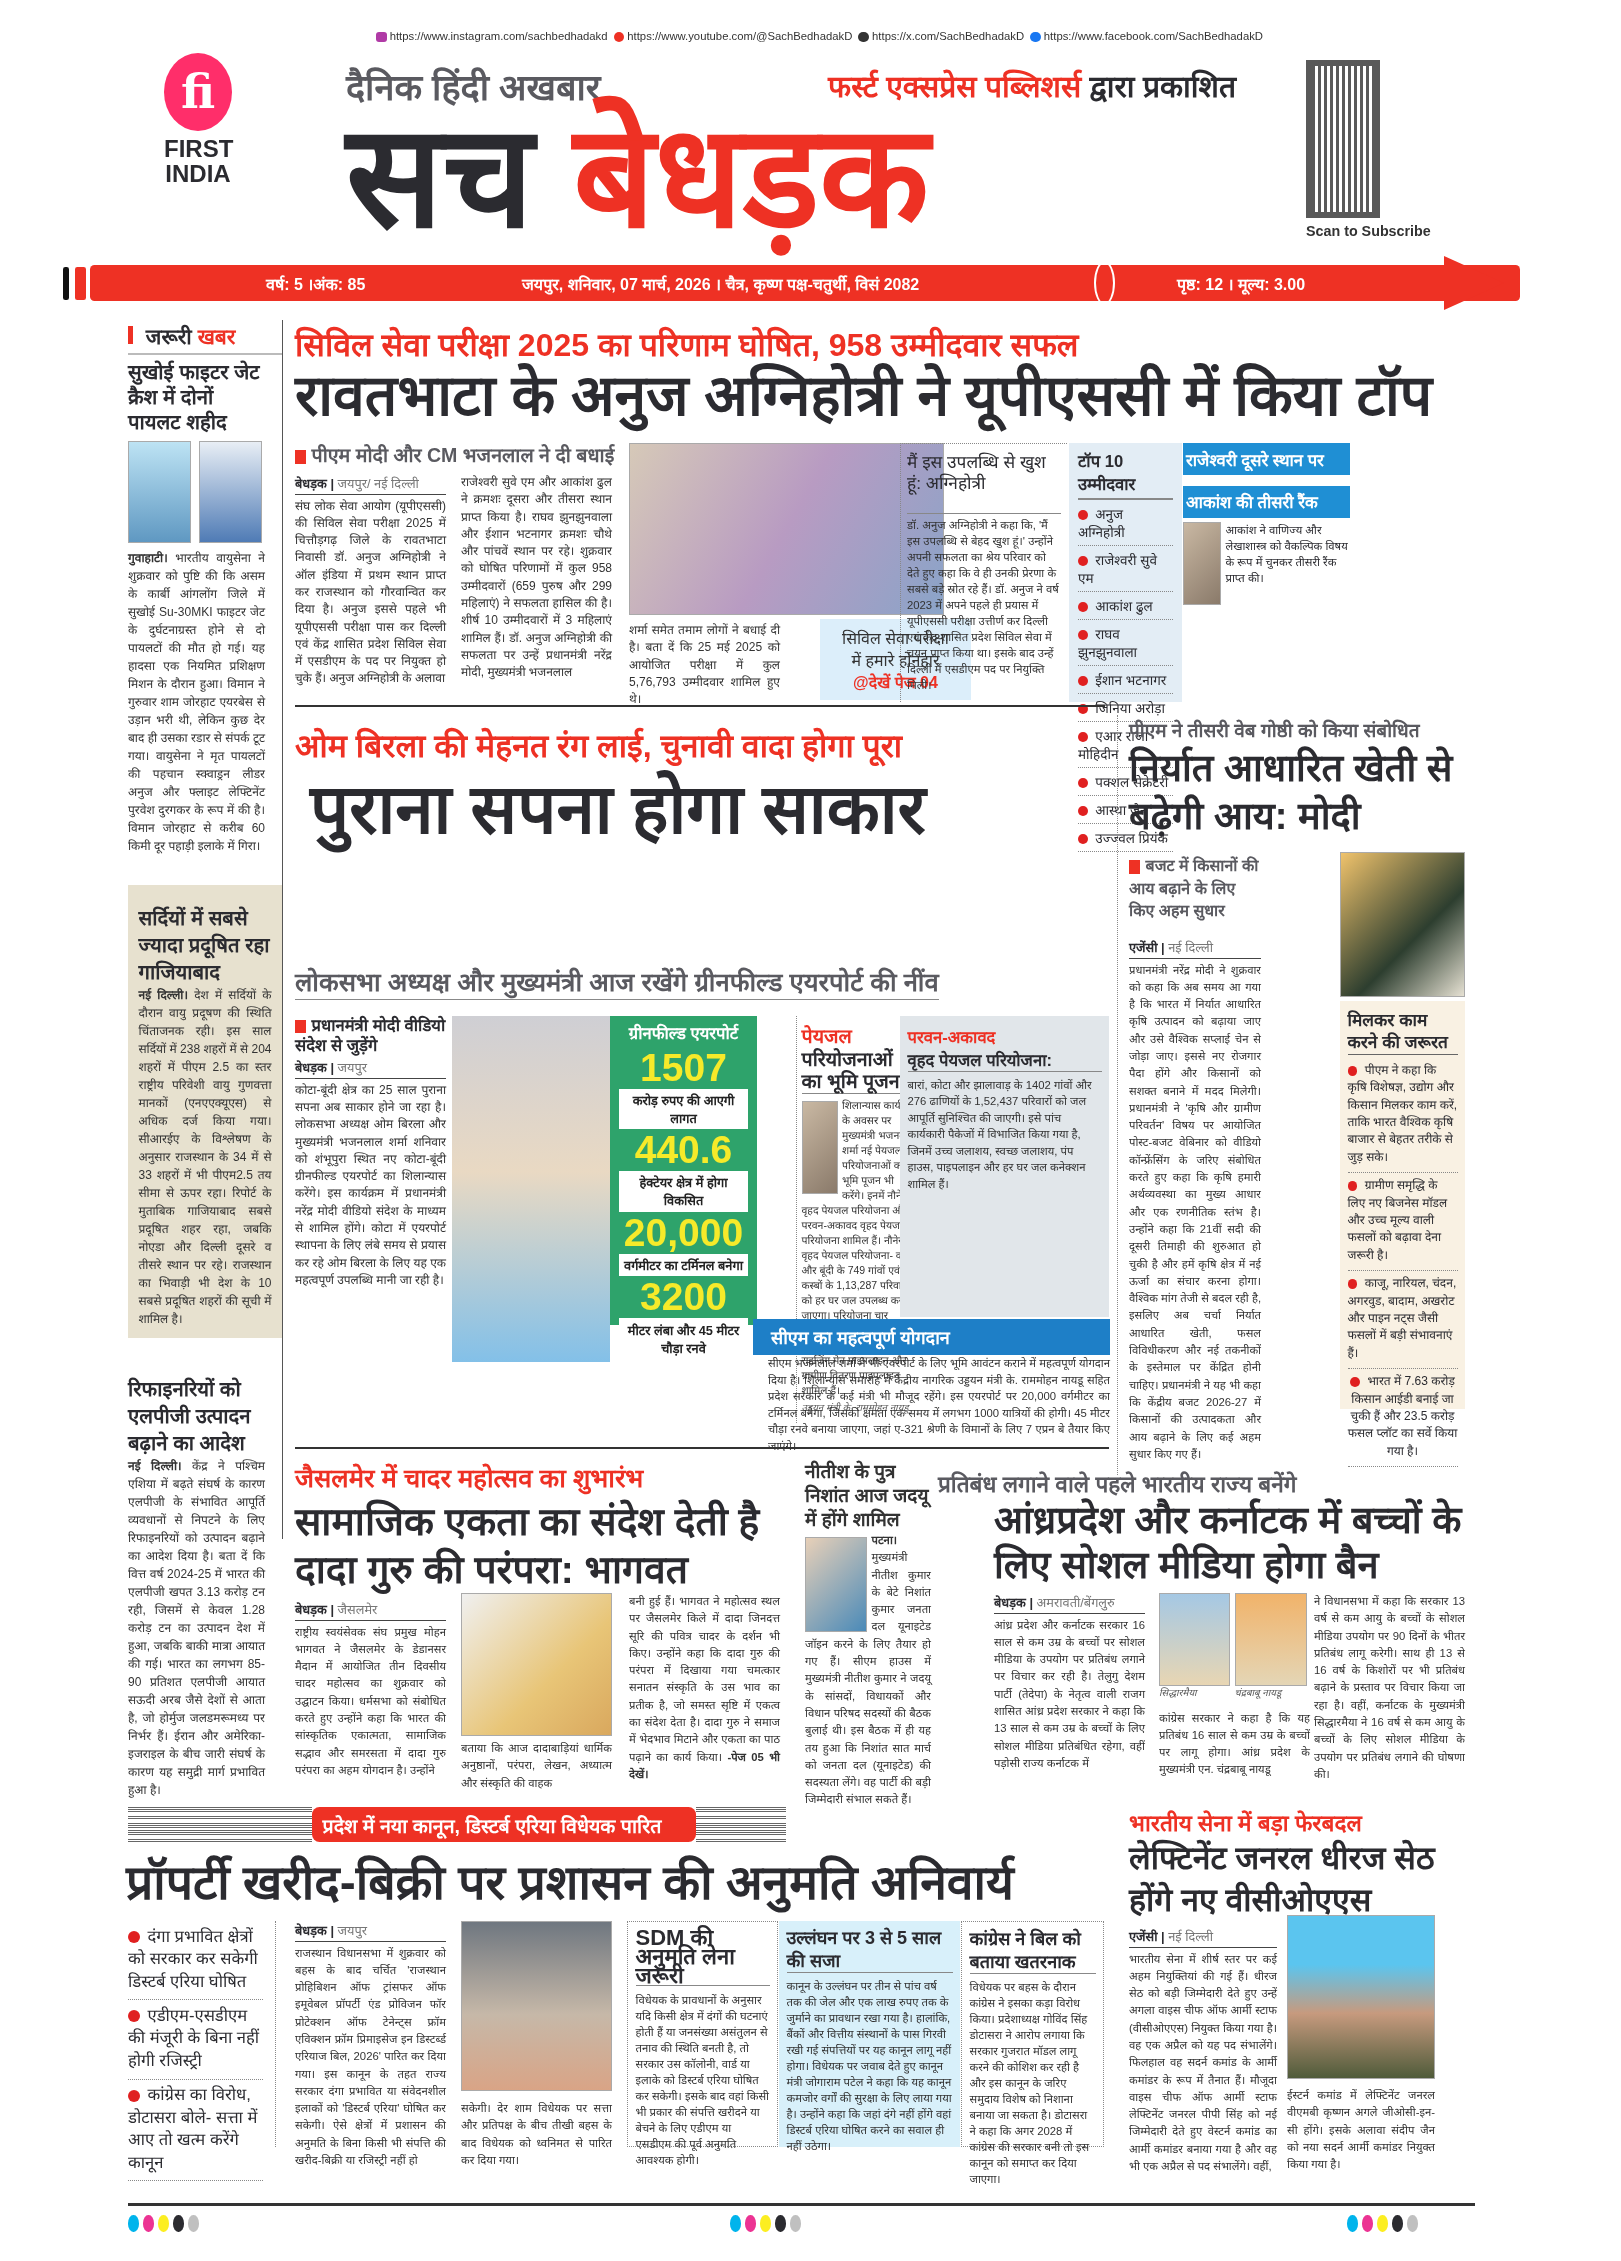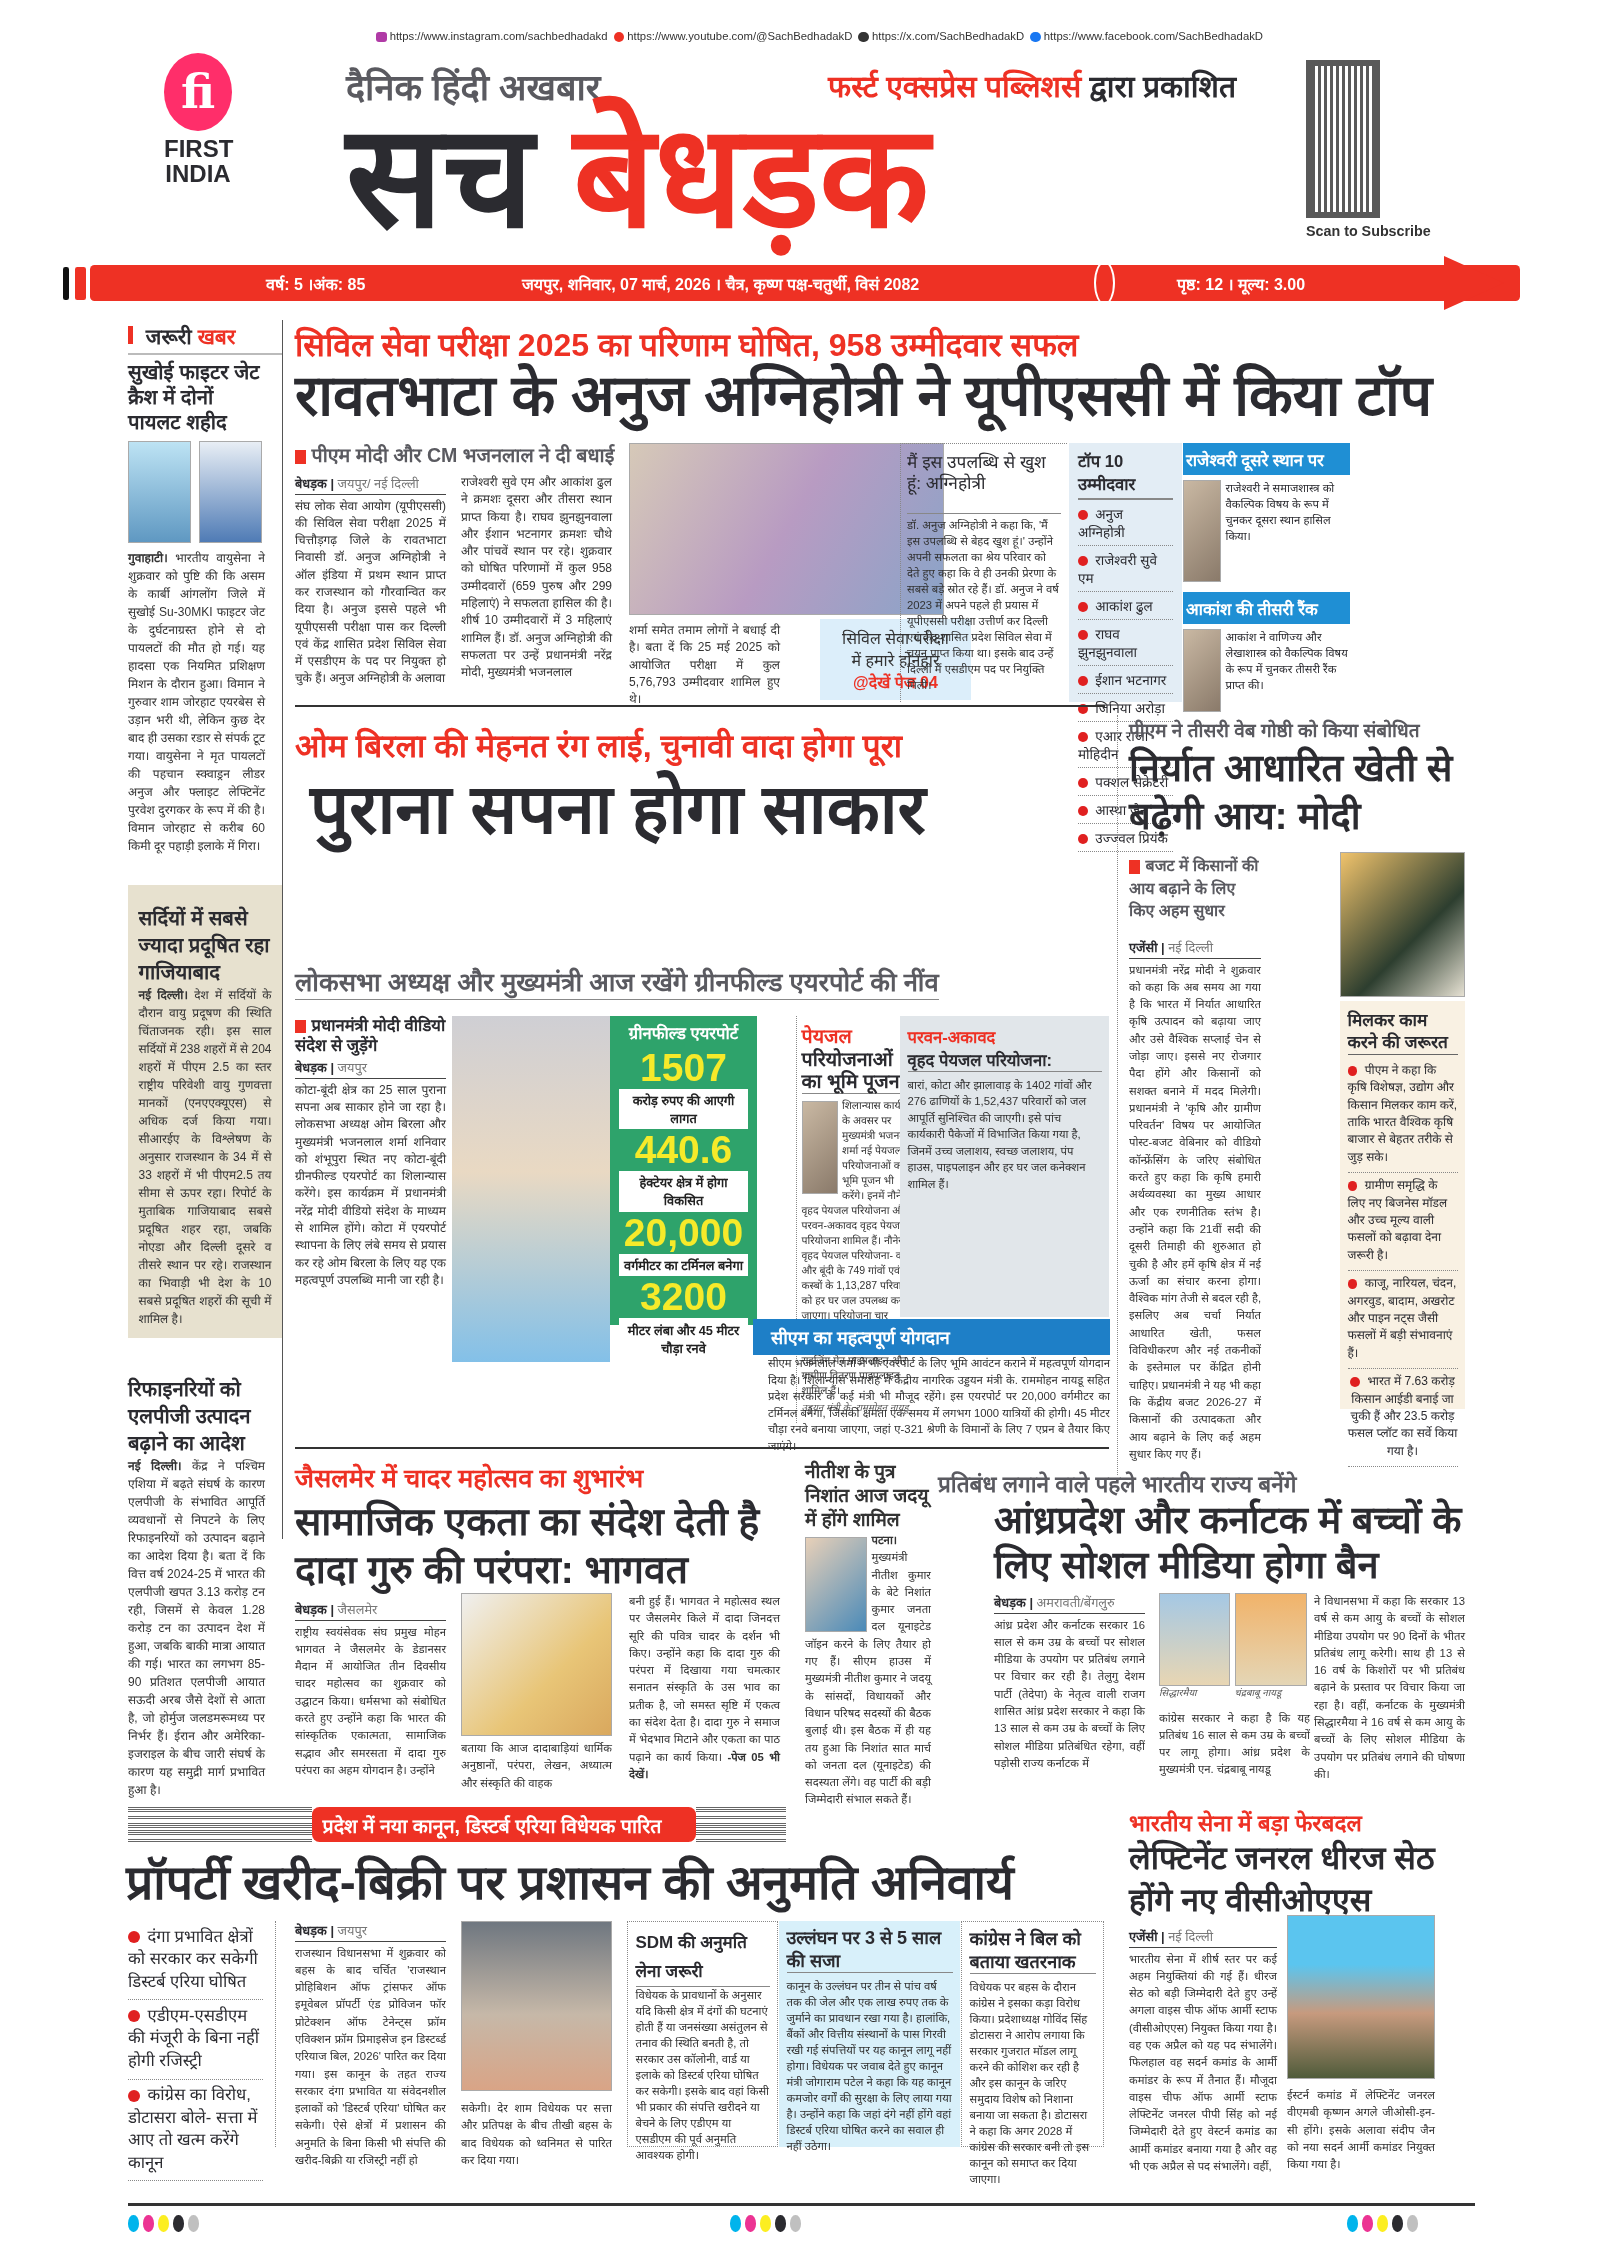--- a/index.html
+++ b/index.html
@@ -129,24 +129,20 @@
       <div class="list-item"><span class="dot"></span><span>जिनिया अरोड़ा</span></div>
       <div class="list-item"><span class="dot"></span><span>एआर राजा मोहिदीन</span></div>
       <div class="list-item"><span class="dot"></span><span>पक्शल सेक्रेटरी</span></div>
       <div class="list-item"><span class="dot"></span><span>आस्था जैन</span></div>
       <div class="list-item"><span class="dot"></span><span>उज्ज्वल प्रियंक</span></div>
     </div>
 </div>
 
 <div class="abs" style="left:1183px;top:443px;width:167px">
   <div style="background:#1f8fd4;color:#fff;font-size:16.6px;font-weight:bold;padding:4.5px 3px">राजेश्वरी दूसरे स्थान पर</div>
-  <div style="display:flex;gap:4.5px;margin-top:4.5px">
-    <div class="photo" style="width:38px;height:102px;flex:0 0 38px"></div>
-    <div style="font-size:11.3px;line-height:16px">राजेश्वरी ने समाजशास्त्र को वैकल्पिक विषय के रूप में चुनकर दूसरा स्थान हासिल किया।</div>
-  </div>
   <div style="background:#1f8fd4;color:#fff;font-size:16.6px;font-weight:bold;padding:4.5px 3px;margin-top:10.5px">आकांश की तीसरी रैंक</div>
   <div style="display:flex;gap:4.5px;margin-top:4.5px">
     <div class="photo" style="width:38px;height:83px;flex:0 0 38px"></div>
     <div style="font-size:11.3px;line-height:16px">आकांश ने वाणिज्य और लेखाशास्त्र को वैकल्पिक विषय के रूप में चुनकर तीसरी रैंक प्राप्त की।</div>
   </div>
 </div>
 
 <div class="hline" style="left:295px;top:705px;width:810px;height:2.3px"></div>
 
 <div class="abs red" style="left:295px;top:723px;font-size:32px;font-weight:bold;white-space:nowrap">ओम बिरला की मेहनत रंग लाई, चुनावी वादा होगा पूरा</div>
@@ -273,21 +269,21 @@
   </div>
 <div class="dotted-v" style="left:275px;top:1921px;height:226px"></div>
 <div class="abs" style="left:295px;top:1921px;width:151px">
   <div class="dateline"><span>बेधड़क</span> | <span class="loc">जयपुर</span></div>
   <div class="body-txt" style="font-size:11.3px;line-height:17.3px">राजस्थान विधानसभा में शुक्रवार को बहस के बाद चर्चित 'राजस्थान प्रोहिबिशन ऑफ ट्रांसफर ऑफ इमूवेबल प्रॉपर्टी एंड प्रोविजन फॉर प्रोटेक्शन ऑफ टेनेन्ट्स फ्रॉम एविक्शन फ्रॉम प्रिमाइसेज इन डिस्टर्ब्ड एरियाज बिल, 2026' पारित कर दिया गया। इस कानून के तहत राज्य सरकार दंगा प्रभावित या संवेदनशील इलाकों को 'डिस्टर्ब एरिया' घोषित कर सकेगी। ऐसे क्षेत्रों में प्रशासन की अनुमति के बिना किसी भी संपत्ति की खरीद-बिक्री या रजिस्ट्री नहीं हो</div>
 </div>
 <div class="abs photo" style="left:461px;top:1921px;width:151px;height:170px;background:linear-gradient(#6f7780,#c6b8a8 55%,#d9a486)"></div>
 <div class="abs body-txt" style="left:461px;top:2100px;width:151px;font-size:11.3px;line-height:17.3px">सकेगी। देर शाम विधेयक पर सत्ता और प्रतिपक्ष के बीच तीखी बहस के बाद विधेयक को ध्वनिमत से पारित कर दिया गया।</div>
 
 <div class="abs" style="left:627px;top:1921px;width:151px;border:1.5px dotted #888;padding:6px 7.5px;height:226px">
-  <div style="font-size:17px;font-weight:bold;line-height:29px;border-bottom:1.5px solid #888;margin-bottom:0">SDM की अनुमति लेना जरूरी</div>
+  <div style="font-size:22px;font-weight:bold;line-height:19px;border-bottom:1.5px solid #888;margin-bottom:6px">SDM की अनुमति लेना जरूरी</div>
   <div style="font-size:11.3px;line-height:16px;color:#333">विधेयक के प्रावधानों के अनुसार यदि किसी क्षेत्र में दंगों की घटनाएं होती हैं या जनसंख्या असंतुलन से तनाव की स्थिति बनती है, तो सरकार उस कॉलोनी, वार्ड या इलाके को डिस्टर्ब एरिया घोषित कर सकेगी। इसके बाद वहां किसी भी प्रकार की संपत्ति खरीदने या बेचने के लिए एडीएम या एसडीएम की पूर्व अनुमति आवश्यक होगी।</div>
 </div>
 <div class="abs" style="left:779px;top:1921px;width:181px;background:#d8f0fa;padding:6px 7.5px;height:226px">
   <div style="font-size:18px;font-weight:bold;line-height:22.6px;border-bottom:1.5px solid #888;margin-bottom:4.5px">उल्लंघन पर 3 से 5 साल की सजा</div>
   <div style="font-size:11.3px;line-height:16px;color:#333">कानून के उल्लंघन पर तीन से पांच वर्ष तक की जेल और एक लाख रुपए तक के जुर्माने का प्रावधान रखा गया है। हालांकि, बैंकों और वित्तीय संस्थानों के पास गिरवी रखी गई संपत्तियों पर यह कानून लागू नहीं होगा। विधेयक पर जवाब देते हुए कानून मंत्री जोगाराम पटेल ने कहा कि यह कानून कमजोर वर्गों की सुरक्षा के लिए लाया गया है। उन्होंने कहा कि जहां दंगे नहीं होंगे वहां डिस्टर्ब एरिया घोषित करने का सवाल ही नहीं उठेगा।</div>
 </div>
 <div class="abs" style="left:961px;top:1921px;width:143px;border:1.5px dotted #888;padding:6px 7.5px;height:226px">
   <div style="font-size:18px;font-weight:bold;line-height:22.6px;border-bottom:1.5px solid #888;margin-bottom:4.5px">कांग्रेस ने बिल को बताया खतरनाक</div>
   <div style="font-size:11.3px;line-height:16px;color:#333">विधेयक पर बहस के दौरान कांग्रेस ने इसका कड़ा विरोध किया। प्रदेशाध्यक्ष गोविंद सिंह डोटासरा ने आरोप लगाया कि सरकार गुजरात मॉडल लागू करने की कोशिश कर रही है और इस कानून के जरिए समुदाय विशेष को निशाना बनाया जा सकता है। डोटासरा ने कहा कि अगर 2028 में कांग्रेस की सरकार बनी तो इस कानून को समाप्त कर दिया जाएगा।</div>
 </div>

